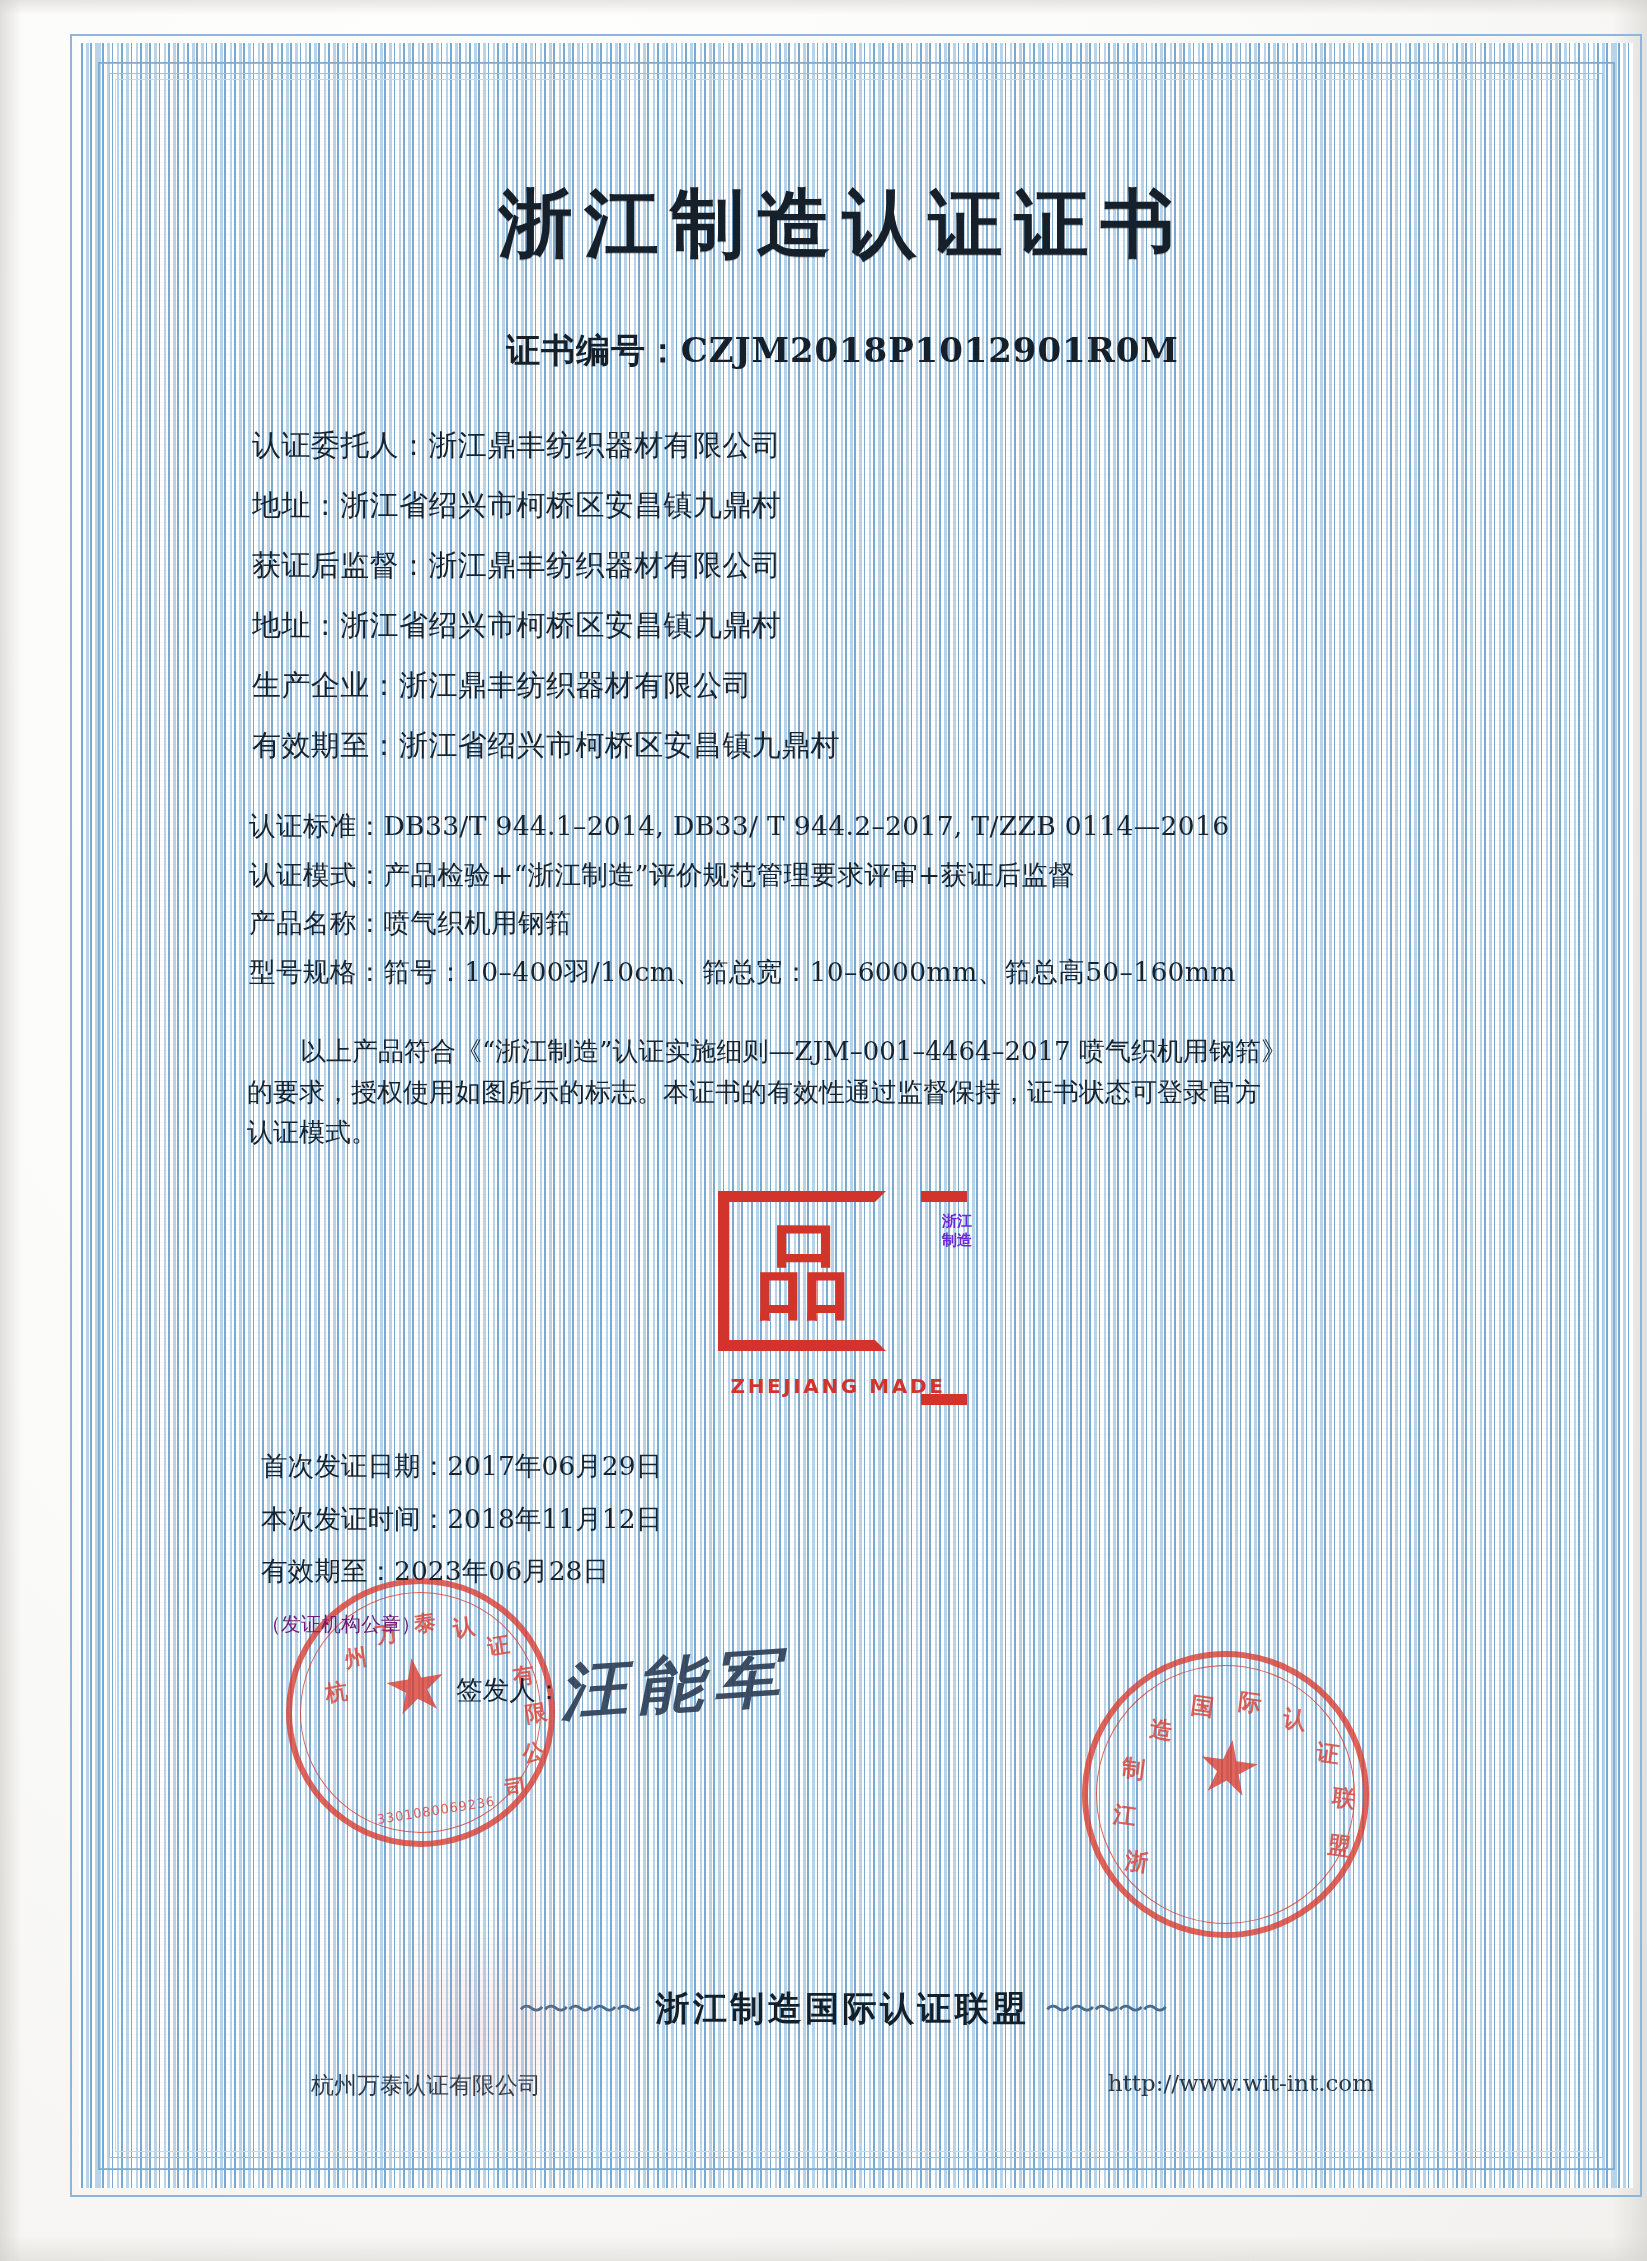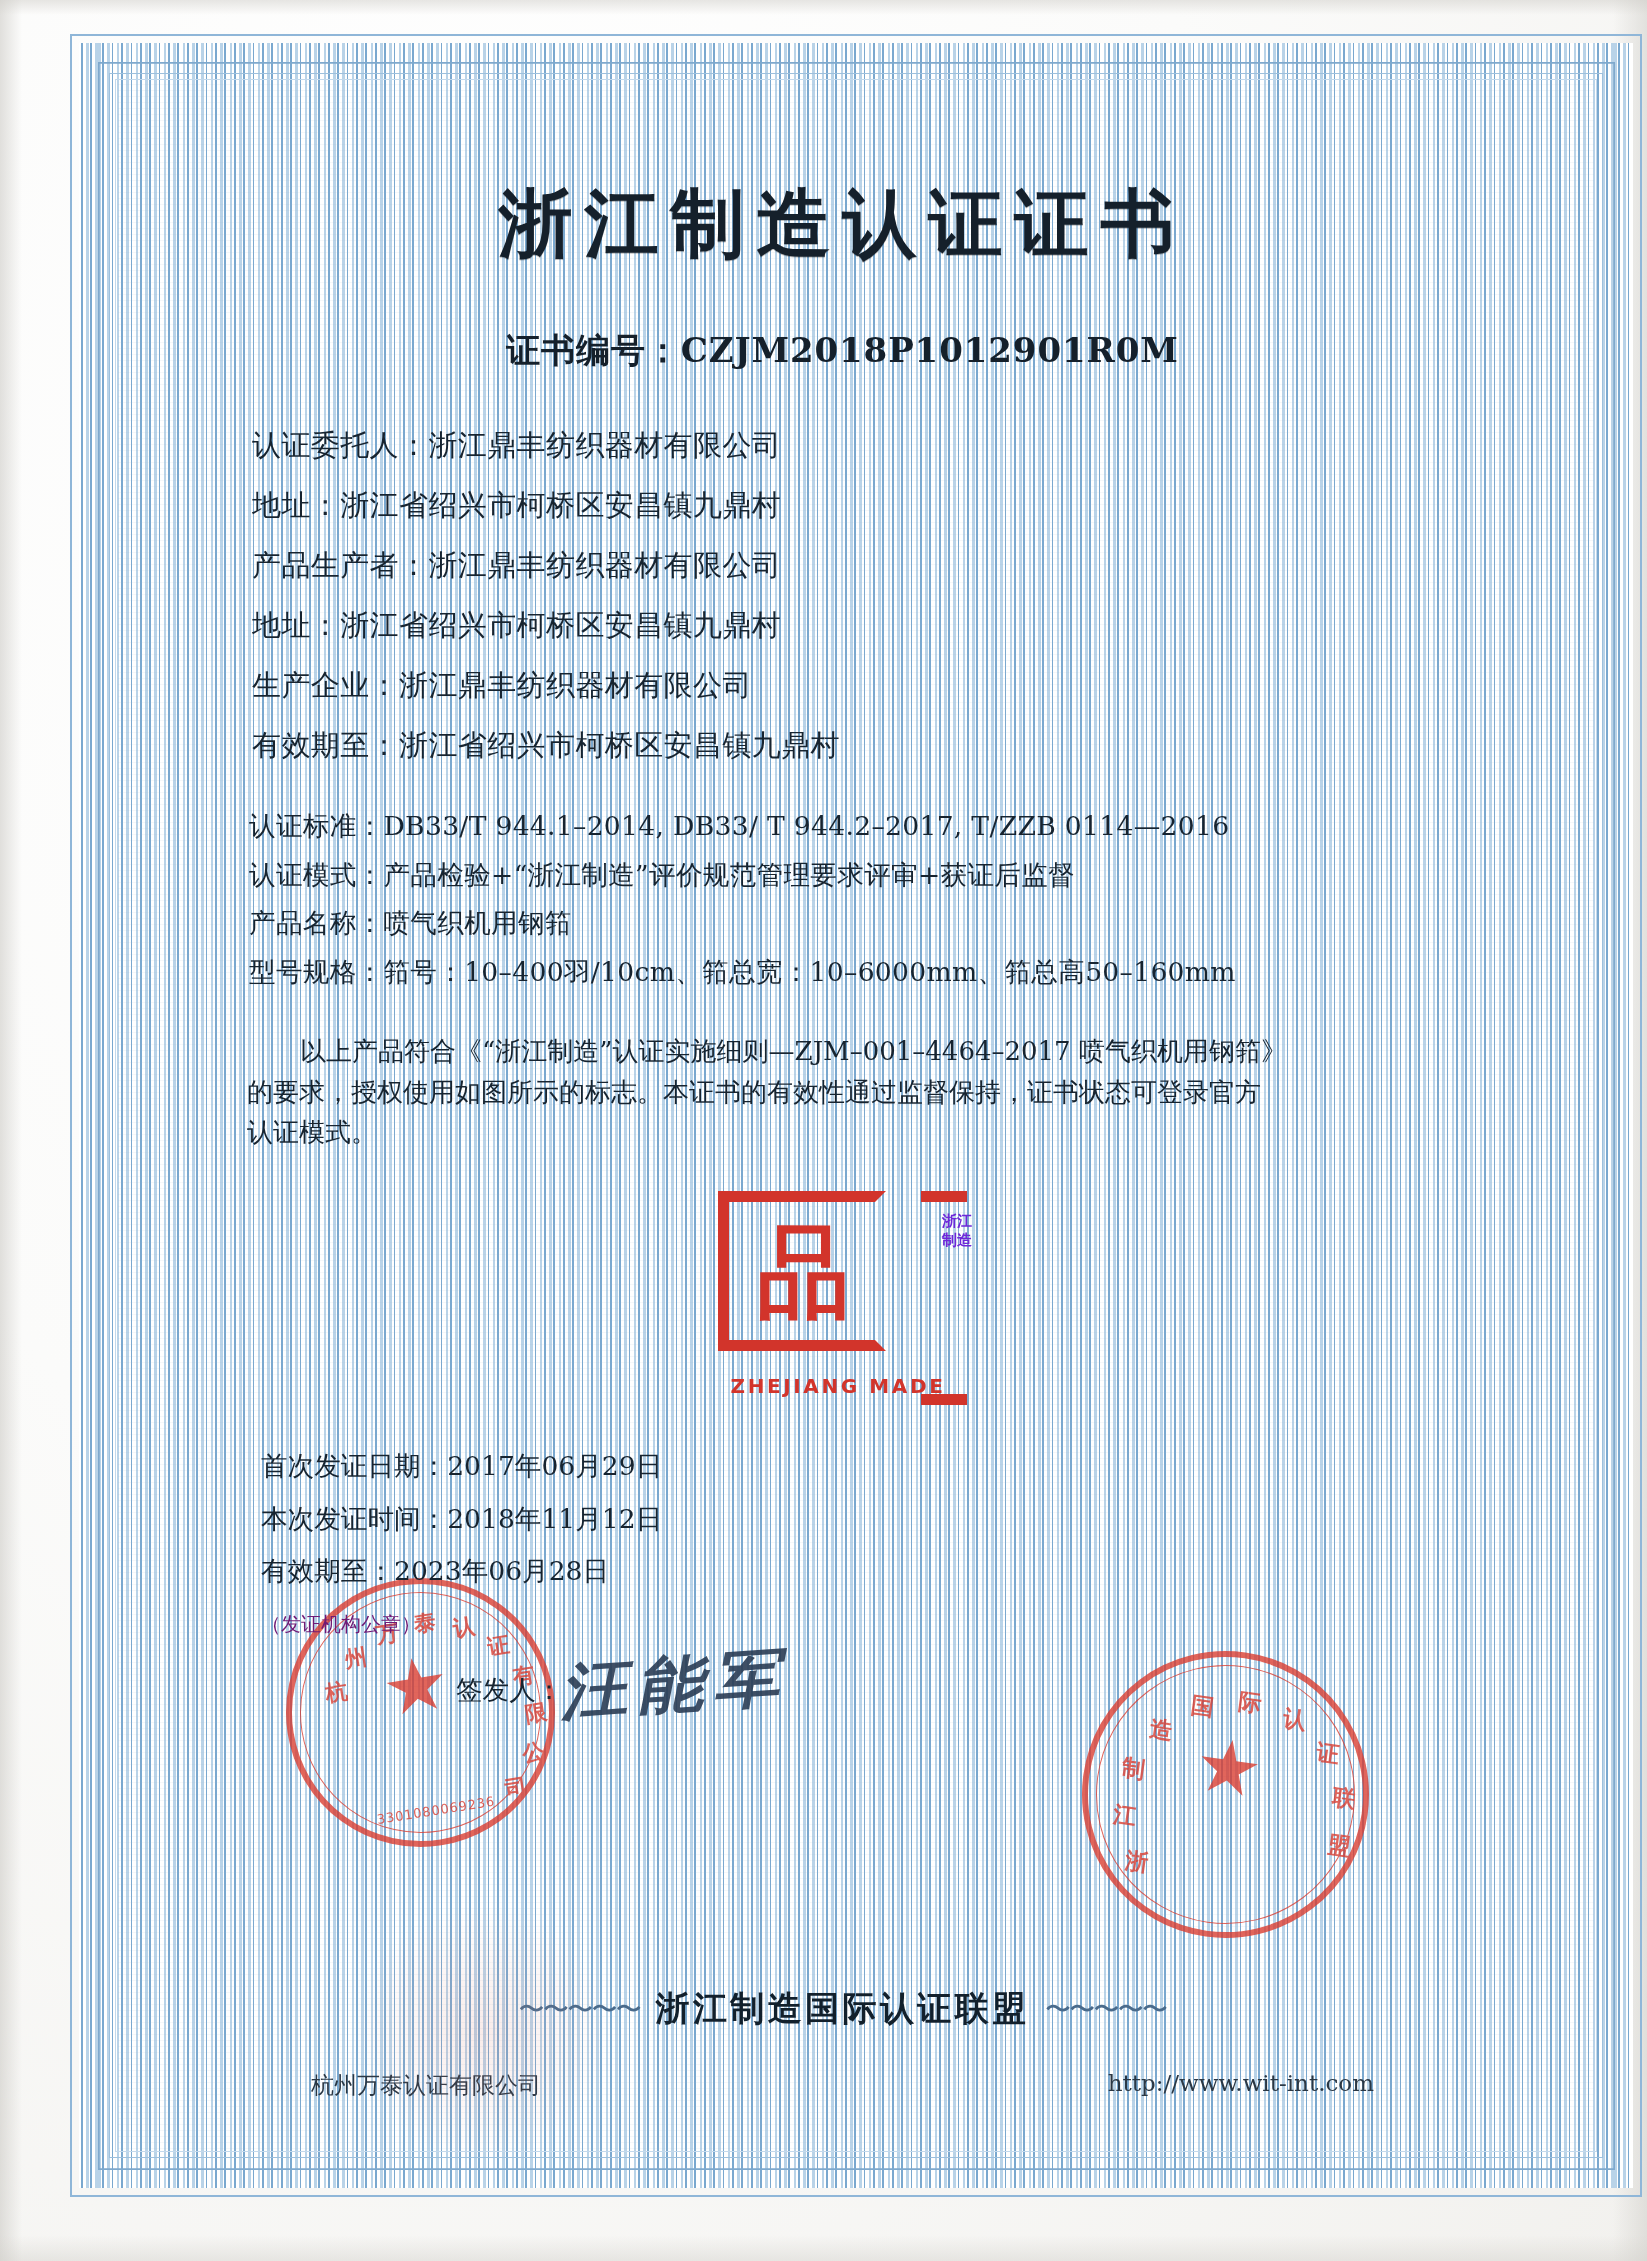--- a/index.html
+++ b/index.html
@@ -418,21 +418,21 @@
 
   <div class="content">
 
     <div class="title">浙江制造认证证书</div>
 
     <div class="cert-no">证书编号：CZJM2018P1012901R0M</div>
 
     <div class="party-block">
       <div class="party-line">认证委托人：浙江鼎丰纺织器材有限公司</div>
       <div class="party-line">地址：浙江省绍兴市柯桥区安昌镇九鼎村</div>
-      <div class="party-line">产品生产者：浙江鼎丰纺织器材有限公司</div>
+      <div class="party-line">获证后监督：浙江鼎丰纺织器材有限公司</div>
       <div class="party-line">地址：浙江省绍兴市柯桥区安昌镇九鼎村</div>
       <div class="party-line">生产企业：浙江鼎丰纺织器材有限公司</div>
       <div class="party-line">有效期至：浙江省绍兴市柯桥区安昌镇九鼎村</div>
     </div>
 
     <div class="spec-block">
       <div class="spec-line">认证标准：DB33/T 944.1–2014, DB33/ T 944.2–2017, T/ZZB 0114—2016</div>
       <div class="spec-line">认证模式：产品检验+“浙江制造”评价规范管理要求评审+获证后监督</div>
       <div class="spec-line">产品名称：喷气织机用钢筘</div>
       <div class="spec-line">型号规格：筘号：10–400羽/10cm、筘总宽：10–6000mm、筘总高50–160mm</div>

